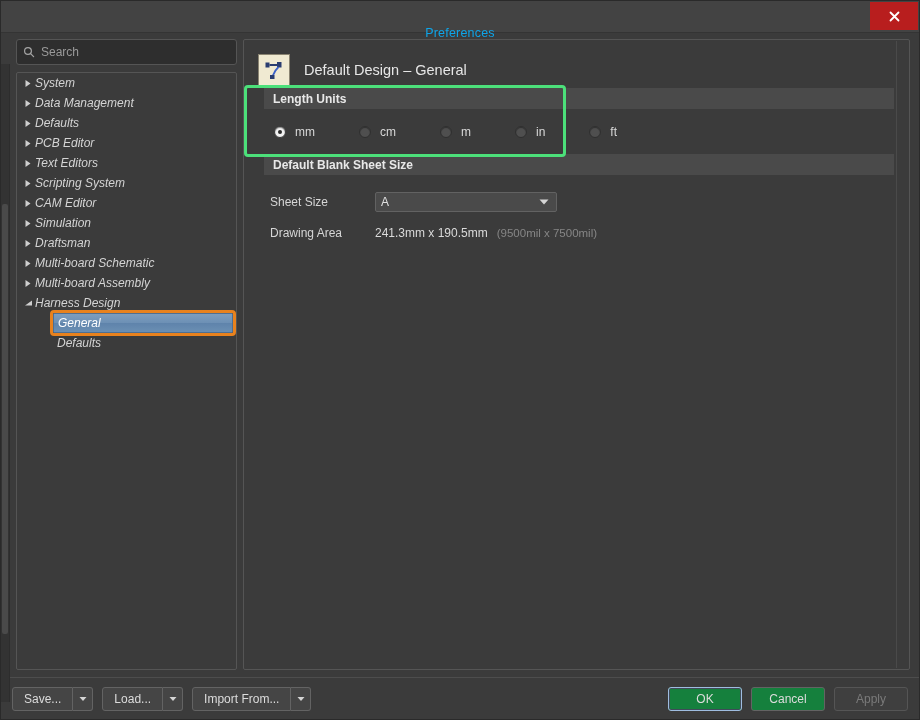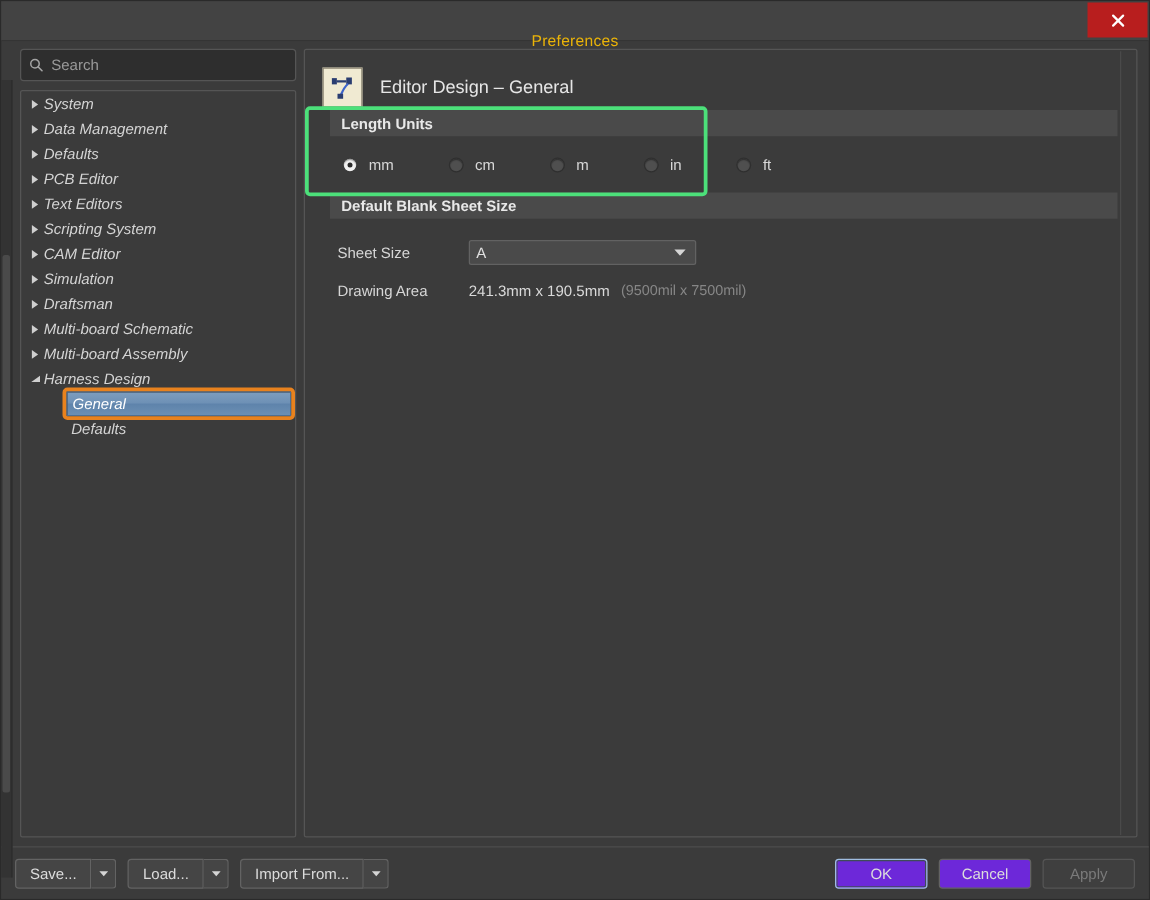--- a/index.html
+++ b/index.html
@@ -36,21 +36,21 @@
     min-height: 31px;
     background: #434343;
     position: relative;
     display: flex;
     align-items: center;
     justify-content: center;
     border-bottom: 1px solid #343434;
   }
   #title-text {
     font-size: 12.5px;
-    color: #eab308;
+    color: #0ea5e9;
     letter-spacing: .2px;
     margin-top: 32px;
   }
   #close-button {
     position: absolute;
     right: 1px; top: 1px;
     width: 48px; height: 28px;
     background: #b81e1e;
     display: flex;
     align-items: center;
@@ -369,21 +369,21 @@
     align-items: center;
     justify-content: center;
     cursor: pointer;
     box-sizing: border-box;
     height: 24px;
   }
   #bottom-spacer { flex: 1; }
   .plain-button {
     height: 24px;
     min-width: 74px;
-    background: #6d28d9;
+    background: #15803d;
     border: 1px solid #636363;
     border-radius: 3px;
     display: flex;
     align-items: center;
     justify-content: center;
     font-size: 12px;
     color: #dcdcdc;
     margin-left: 9px;
     cursor: pointer;
     box-sizing: border-box;
@@ -547,21 +547,21 @@
       <div id="page-header">
         <div id="page-icon">
           <svg width="24" height="24" viewBox="0 0 24 24">
             <rect x="3.5" y="4.5" width="4" height="5" fill="#2a3d70"></rect>
             <rect x="15" y="4" width="4.5" height="5.5" fill="#2a3d70"></rect>
             <path d="M7.5 7 L15 7" stroke="#2a3d70" stroke-width="1.8"></path>
             <path d="M16.5 9 C13 12, 12 15, 10.5 18.5" stroke="#3d63c9" stroke-width="1.8" fill="none"></path>
             <rect x="8" y="17" width="4.5" height="4" fill="#2a3d70"></rect>
           </svg>
         </div>
-        <div id="page-title">Editor Design – General</div>
+        <div id="page-title">Default Design – General</div>
       </div>
 
       <div class="section-header">Length Units</div>
       <div class="section-body">
         <div id="length-units-row">
             <div class="radio-item checked">
               <span class="radio-mark"></span>
               <span class="radio-label">mm</span>
             </div>
             <div class="radio-item">

